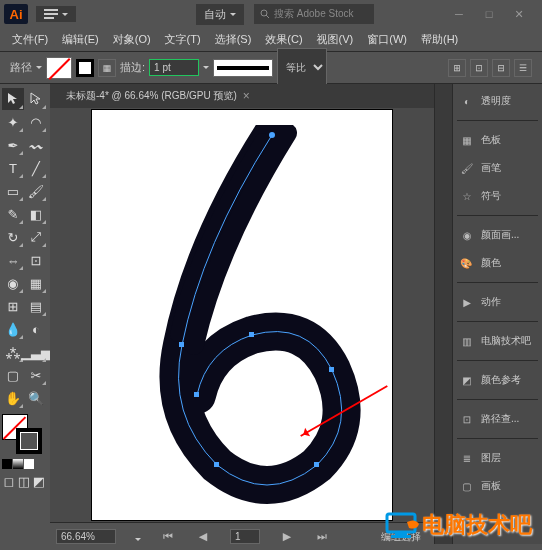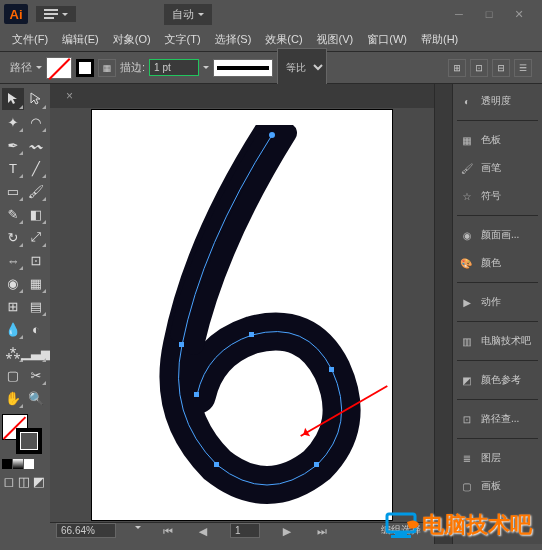--- a/index.html
+++ b/index.html
@@ -47,21 +47,21 @@
 .doc-tab { height: 24px; background: #3a3a3a; display: flex; align-items: center; padding: 0 8px; }
 .tab-item { color: #ccc; font-size: 10px; padding: 4px 8px; display: flex; gap: 6px; align-items: center; }
 .tab-close { color: #999; font-size: 12px; cursor: pointer; }
 .canvas-viewport { flex: 1; background: #4a4a4a; display: flex; align-items: center; justify-content: center; position: relative; }
 .artboard { width: 300px; height: 410px; background: #fff; position: relative; box-shadow: 0 0 0 1px #000; }
 .brush-6 { position: absolute; top: 15px; left: 30px; width: 240px; height: 380px; }
 
 .arrow-annotation { position: absolute; width: 100px; height: 2px; background: #f00; transform: rotate(-30deg); bottom: 110px; right: 40px; }
 .arrow-annotation::before { content: ''; position: absolute; left: -2px; top: -4px; border: 5px solid transparent; border-right-color: #f00; }
 
-.statusbar { height: 22px; background: #535353; display: flex; align-items: flex-start; padding: 0 6px; gap: 19px; border-top: 1px solid #2a2a2a; }
+.statusbar { height: 22px; background: #535353; display: flex; align-items: flex-end; padding: 0 6px; gap: 19px; border-top: 1px solid #2a2a2a; }
 .zoom-input { background: #3a3a3a; color: #ccc; border: 1px solid #666; width: 60px; padding: 1px 4px; font-size: 10px; }
 .nav-icon { width: 16px; height: 16px; color: #bbb; display: flex; align-items: center; justify-content: center; font-size: 11px; cursor: pointer; }
 .status-text { color: #ccc; font-size: 10px; margin-left: 32px; }
 
 .panel-strip { width: 18px; background: #3a3a3a; border-left: 1px solid #2a2a2a; }
 .panels { width: 90px; background: #4a4a4a; padding: 6px 4px; display: flex; flex-direction: column; gap: 6px; border-left: 1px solid #2a2a2a; }
 .panel-item { display: flex; align-items: center; gap: 6px; color: #ccc; font-size: 10px; padding: 3px 2px; cursor: pointer; }
 .panel-icon { width: 16px; height: 16px; display: flex; align-items: center; justify-content: center; color: #bbb; }
 .panel-sep { height: 1px; background: #2a2a2a; margin: 2px 0; }
 
@@ -79,23 +79,30 @@
   <div class="title-controls">
     <div class="dropdown-btn">
       <svg width="14" height="10" viewBox="0 0 14 10">
           <rect x="0" y="0" width="14" height="2" fill="#ccc"></rect>
           <rect x="0" y="4" width="14" height="2" fill="#ccc"></rect>
           <rect x="0" y="8" width="10" height="2" fill="#ccc"></rect>
         </svg>
       <span class="chev"></span>
     </div>
   </div>
-  <div class="dropdown-btn" style="margin-left:88px">
+  <div class="dropdown-btn" style="margin-left:120px">
     <span>自动</span>
     <span class="chev"></span>
+  </div>
+  <div class="search-stock">
+    <svg width="10" height="10" viewBox="0 0 10 10">
+        <circle cx="4" cy="4" r="3" fill="none" stroke="#888"></circle>
+        <line x1="6" y1="6" x2="9" y2="9" stroke="#888"></line>
+      </svg>
+    <span textcontent="搜索 Adobe Stock">搜索 Adobe Stock</span>
   </div>
   <div class="win-controls">
     <div class="win-btn">─</div>
     <div class="win-btn">□</div>
     <div class="win-btn">✕</div>
   </div>
 </div>
 
 <div class="menubar">
   <div class="menu-item">文件(F)</div>
@@ -207,20 +214,21 @@
     <div class="draw-modes">
       <div class="tool" style="width:14px;height:14px">◻</div>
       <div class="tool" style="width:14px;height:14px">◫</div>
       <div class="tool" style="width:14px;height:14px">◩</div>
     </div>
   </div>
 
   <div class="canvas-area">
     <div class="doc-tab">
       <div class="tab-item">
+        <span>未标题-4* @ 66.64% (RGB/GPU 预览)</span>
         <span class="tab-close">×</span>
       </div>
     </div>
     <div class="canvas-viewport">
       <div class="artboard">
         <svg class="brush-6" viewBox="0 0 240 380">
           <path d="M 150 10 Q 80 120 60 220 Q 45 290 95 340 Q 145 380 195 340 Q 235 300 210 245 Q 185 195 130 210 Q 85 225 75 270" fill="none" stroke="#0a0a1a" stroke-width="38" stroke-linecap="round"></path>
           <path d="M 165 8 Q 95 120 72 220" fill="none" stroke="#0a0a1a" stroke-width="20" stroke-linecap="round"></path>
           <path d="M 140 15 Q 72 125 55 210" fill="none" stroke="#0a0a1a" stroke-width="14" stroke-linecap="round"></path>
           <path d="M 150 10 Q 80 120 60 220 Q 45 290 95 340 Q 145 380 195 340 Q 235 300 210 245 Q 185 195 130 210 Q 85 225 75 270" fill="none" stroke="#4aa3ff" stroke-width="1"></path>

